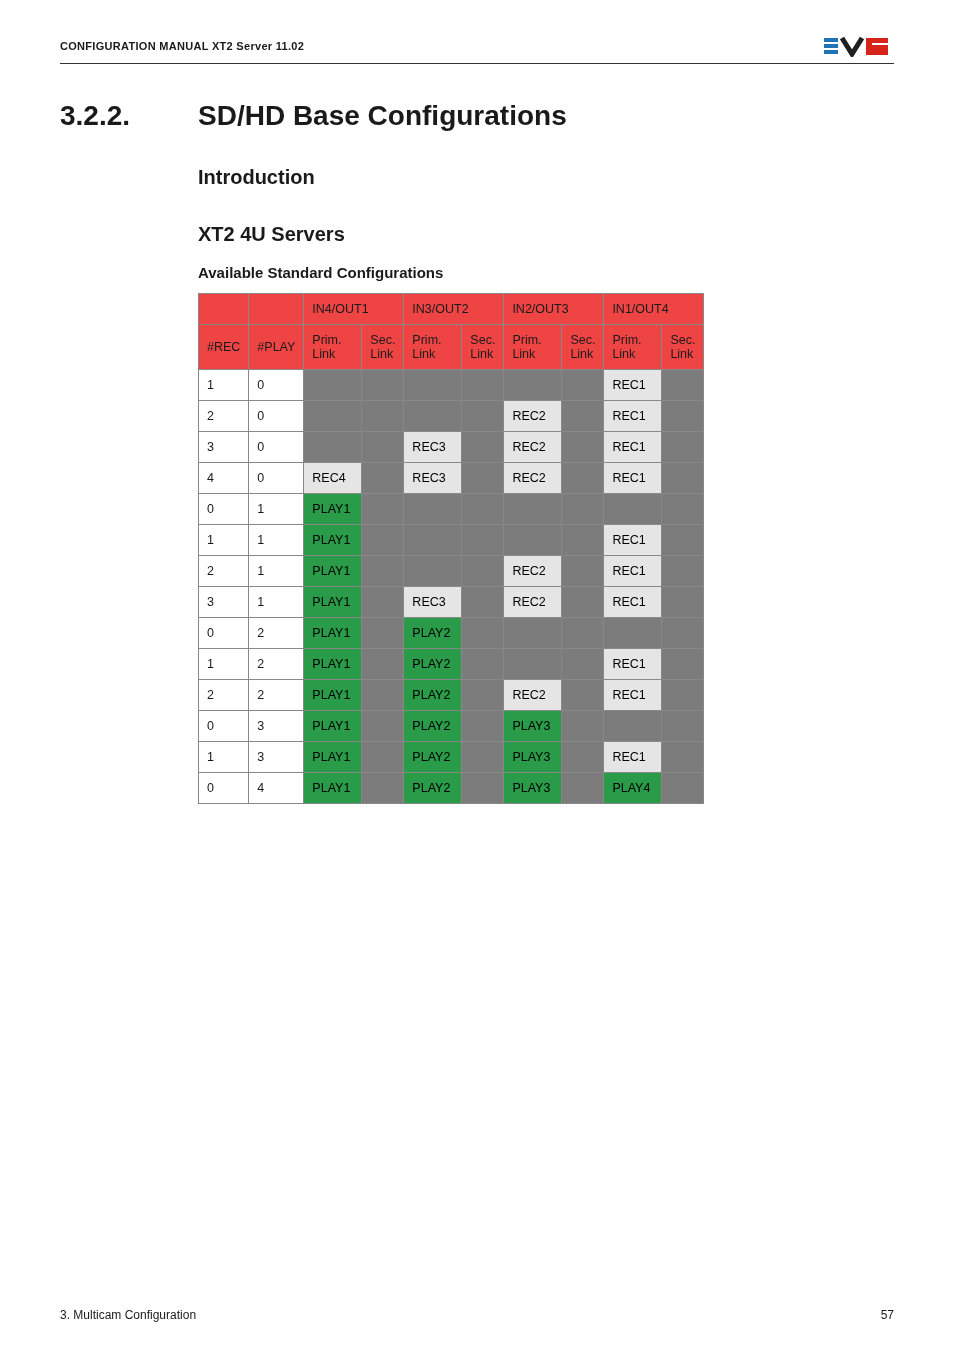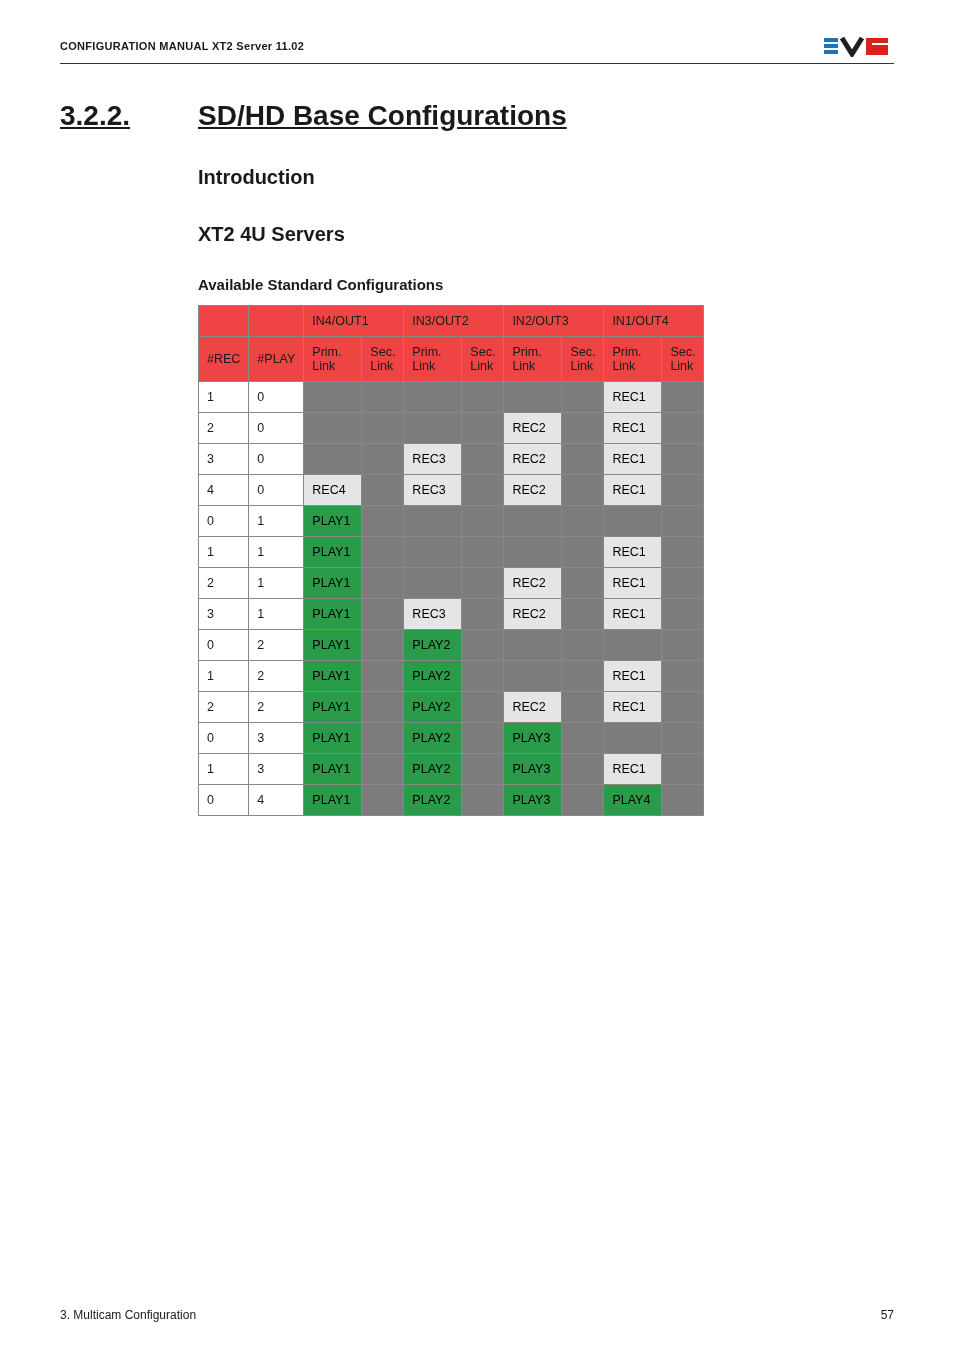--- a/index.html
+++ b/index.html
@@ -31,21 +31,20 @@
   .logo {
     display: flex;
     align-items: center;
     gap: 2px;
   }
   .section-row {
     display: flex;
     align-items: baseline;
     gap: 28px;
     margin-top: 8px;
-    text-decoration: underline;
   }
   .section-number {
     font-size: 28px;
     font-weight: bold;
     min-width: 110px;
   }
   .section-title {
     font-size: 28px;
     font-weight: bold;
   }
@@ -57,21 +56,21 @@
     margin-bottom: 14px;
   }
   .para {
     font-size: 14px;
     line-height: 1.45;
     margin-bottom: 10px;
   }
   .h3 {
     font-size: 15px;
     font-weight: bold;
-    margin-top: 30px;
+    margin-top: 18px;
     margin-bottom: 12px;
   }
   table.cfg {
     border-collapse: collapse;
     font-size: 12.5px;
   }
   table.cfg th, table.cfg td {
     border: 1px solid #888;
     padding: 8px 8px;
     text-align: left;

